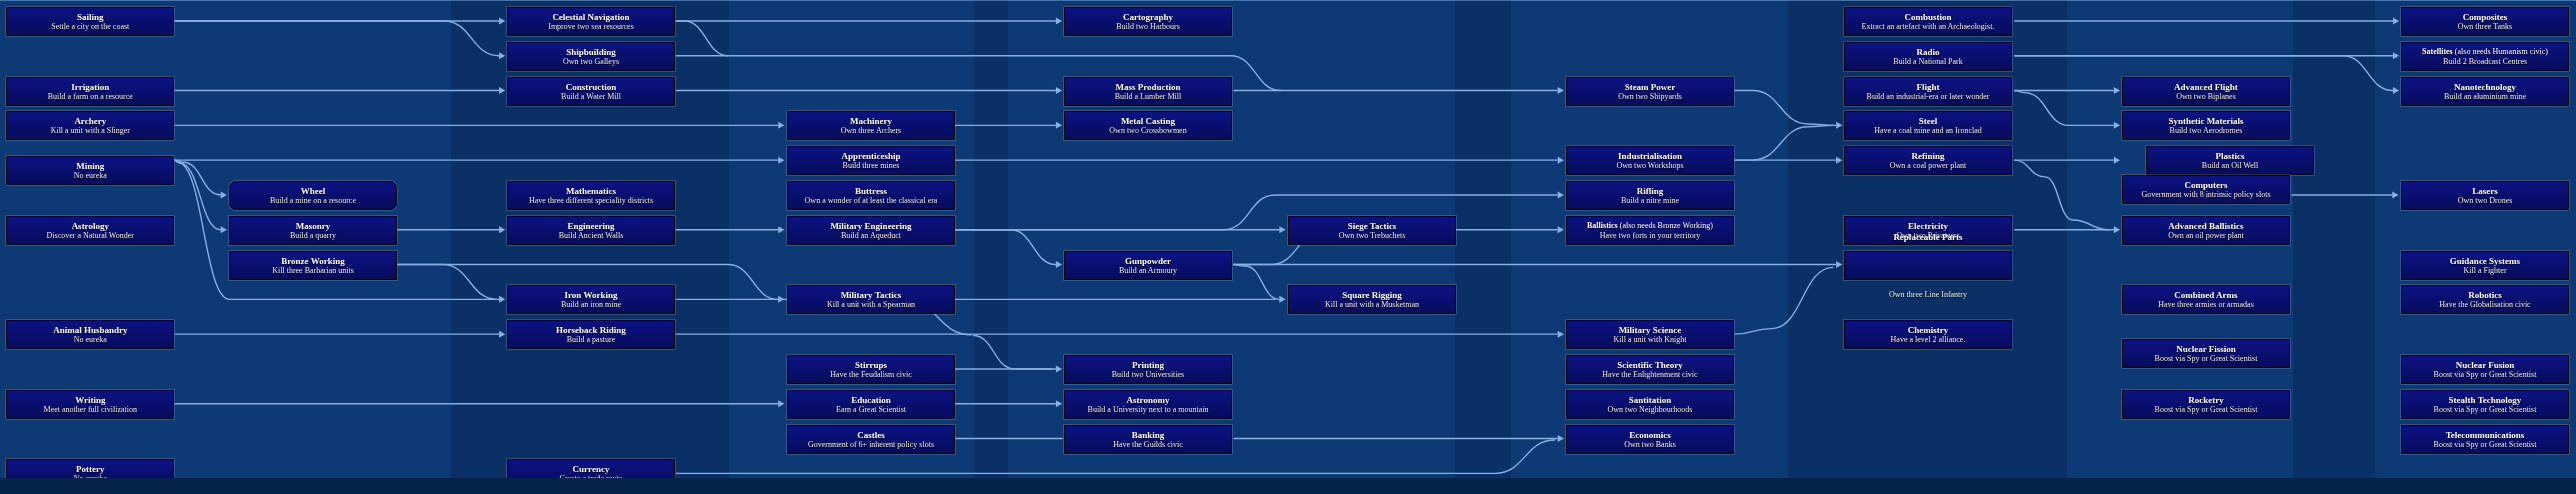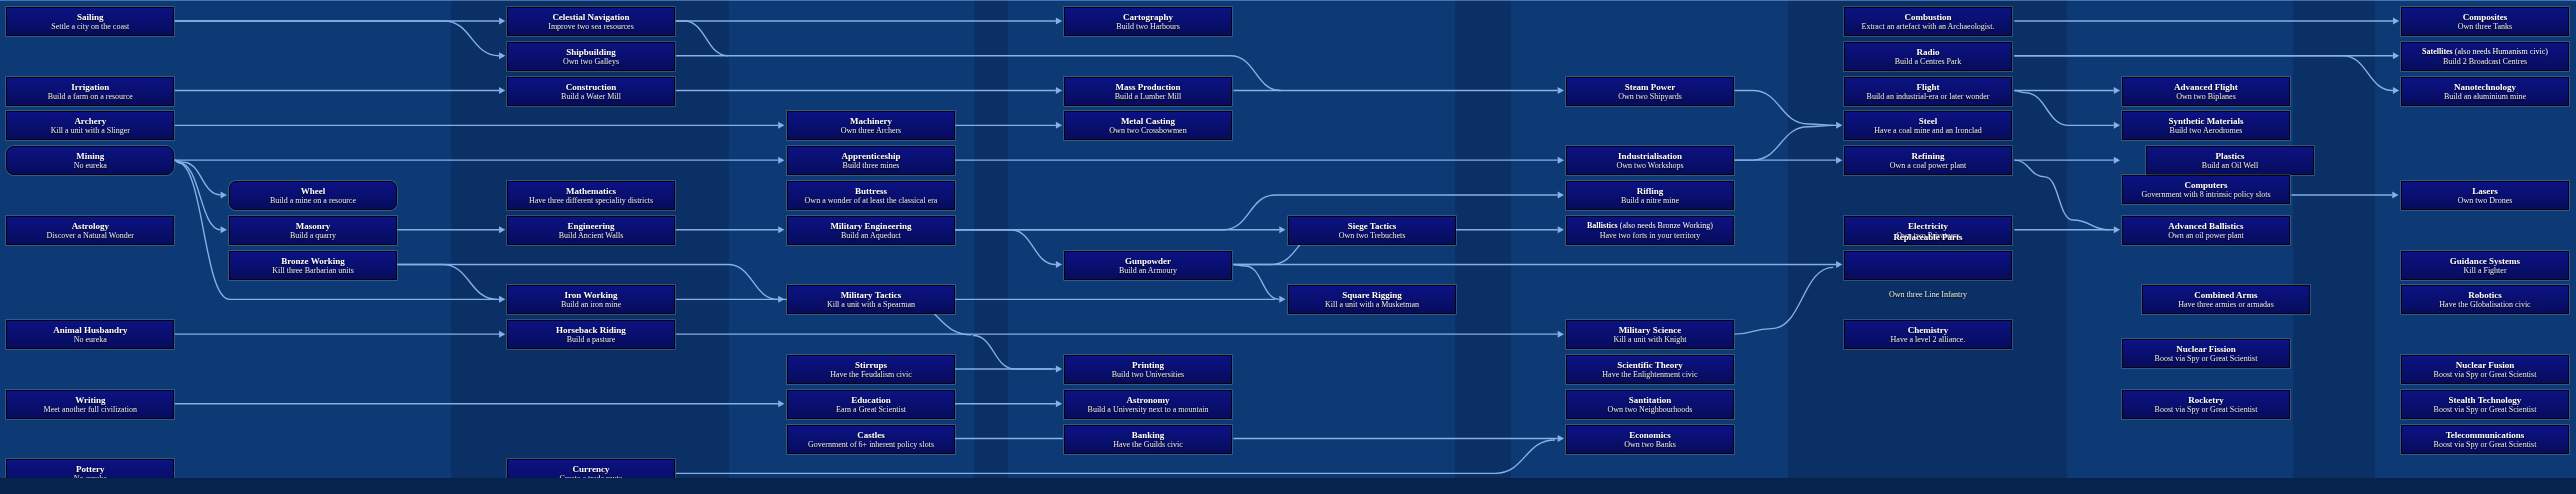--- a/index.html
+++ b/index.html
@@ -139,21 +139,21 @@
         <div class="t-eureka">Settle a city on the coast</div>
       </div>
       <div class="tech" style="left: 6.3px; top: 77px;">
         <div class="t-name"><span>Irrigation</span><span class="t-suffix"></span></div>
         <div class="t-eureka">Build a farm on a resource</div>
       </div>
       <div class="tech" style="left: 6.3px; top: 111px;">
         <div class="t-name"><span>Archery</span><span class="t-suffix"></span></div>
         <div class="t-eureka">Kill a unit with a Slinger</div>
       </div>
-      <div class="tech" style="left: 6.3px; top: 146px; border-radius: 8px;">
+      <div class="tech" style="left: 6.3px; top: 156px;">
         <div class="t-name"><span>Mining</span><span class="t-suffix"></span></div>
         <div class="t-eureka">No eureka</div>
       </div>
       <div class="tech" style="left: 6.3px; top: 216px;">
         <div class="t-name"><span>Astrology</span><span class="t-suffix"></span></div>
         <div class="t-eureka">Discover a Natural Wonder</div>
       </div>
       <div class="tech" style="left: 6.3px; top: 320px;">
         <div class="t-name"><span>Animal Husbandry</span><span class="t-suffix"></span></div>
         <div class="t-eureka">No eureka</div>
@@ -309,21 +309,21 @@
       <div class="tech" style="left: 1566px; top: 425px;">
         <div class="t-name"><span>Economics</span><span class="t-suffix"></span></div>
         <div class="t-eureka">Own two Banks</div>
       </div>
       <div class="tech" style="left: 1844px; top: 7px;">
         <div class="t-name"><span>Combustion</span><span class="t-suffix"></span></div>
         <div class="t-eureka">Extract an artefact with an Archaeologist.</div>
       </div>
       <div class="tech" style="left: 1844px; top: 42px;">
         <div class="t-name"><span>Radio</span><span class="t-suffix"></span></div>
-        <div class="t-eureka">Build a Centres Park</div>
+        <div class="t-eureka">Build a National Park</div>
       </div>
       <div class="tech" style="left: 1844px; top: 77px;">
         <div class="t-name"><span>Flight</span><span class="t-suffix"></span></div>
         <div class="t-eureka">Build an industrial-era or later wonder</div>
       </div>
       <div class="tech" style="left: 1844px; top: 111px;">
         <div class="t-name"><span>Steel</span><span class="t-suffix"></span></div>
         <div class="t-eureka">Have a coal mine and an Ironclad</div>
       </div>
       <div class="tech" style="left: 1844px; top: 146px;">
@@ -355,21 +355,21 @@
         <div class="t-eureka">Build an Oil Well</div>
       </div>
       <div class="tech" style="left: 2122px; top: 175px;">
         <div class="t-name"><span>Computers</span><span class="t-suffix"></span></div>
         <div class="t-eureka">Government with 8 intrinsic policy slots</div>
       </div>
       <div class="tech" style="left: 2122px; top: 216px;">
         <div class="t-name"><span>Advanced Ballistics</span><span class="t-suffix"></span></div>
         <div class="t-eureka">Own an oil power plant</div>
       </div>
-      <div class="tech" style="left: 2122px; top: 285px; margin-left: 20px;">
+      <div class="tech" style="left: 2122px; top: 285px;">
         <div class="t-name"><span>Combined Arms</span><span class="t-suffix"></span></div>
         <div class="t-eureka">Have three armies or armadas</div>
       </div>
       <div class="tech" style="left: 2122px; top: 339px;">
         <div class="t-name"><span>Nuclear Fission</span><span class="t-suffix"></span></div>
         <div class="t-eureka">Boost via Spy or Great Scientist</div>
       </div>
       <div class="tech" style="left: 2122px; top: 390px;">
         <div class="t-name"><span>Rocketry</span><span class="t-suffix"></span></div>
         <div class="t-eureka">Boost via Spy or Great Scientist</div>

